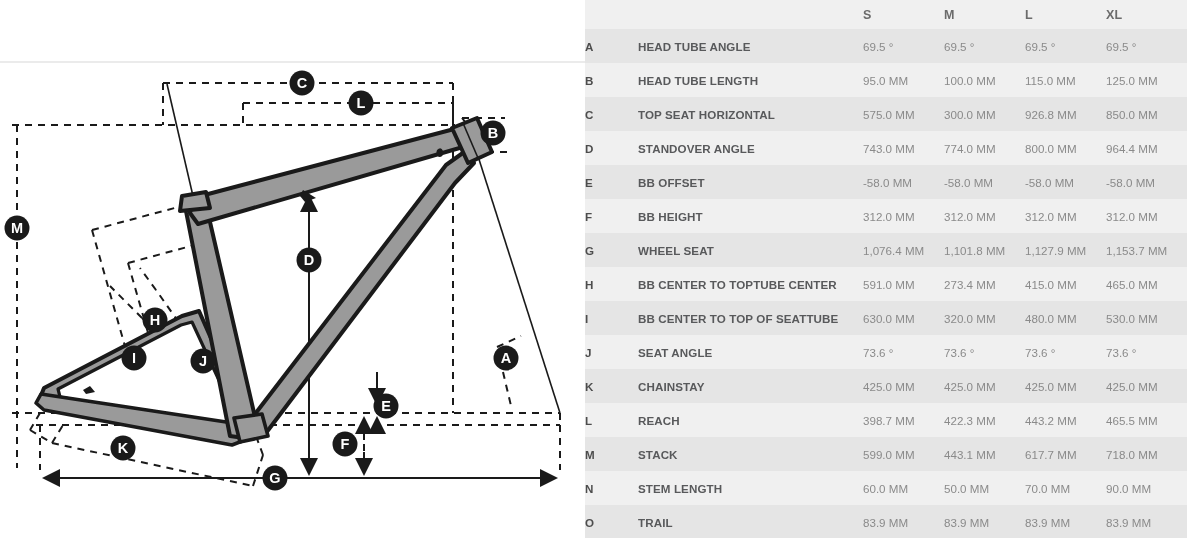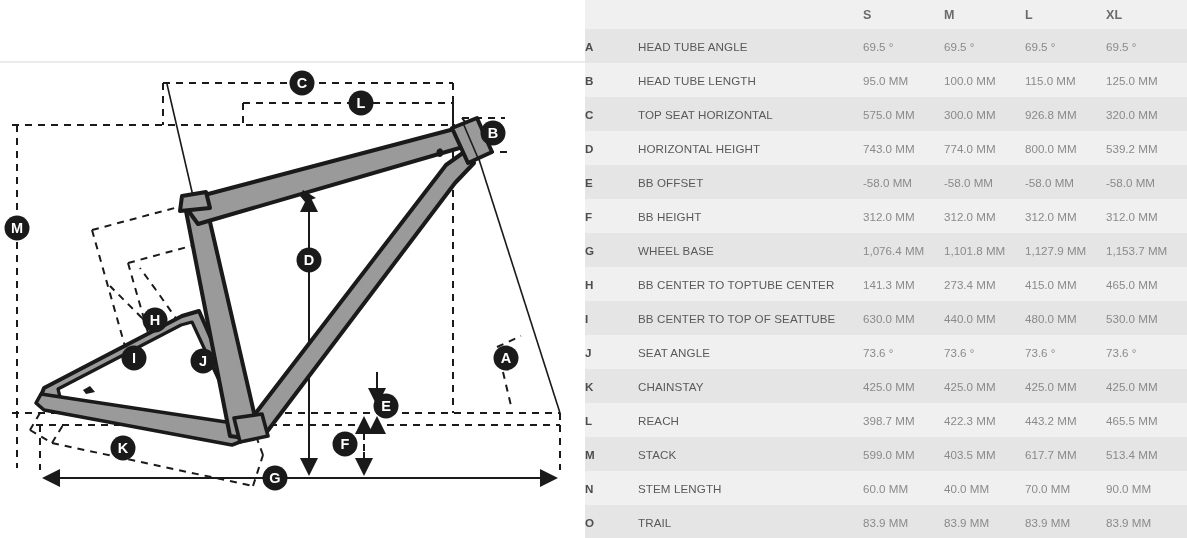--- a/index.html
+++ b/index.html
@@ -71,21 +71,21 @@
   table.geo tbody tr.odd  td { background: #e5e5e5; }
   table.geo tbody tr.even td { background: #f0f0f0; }
 
   td.key, th.key {
     padding-left: 14px;
     font-weight: bold;
     color: #4d4d4d;
     font-size: 12.4px;
   }
   td.label {
-    font-weight: normal;
+    font-weight: bold;
     color: #58595b;
     font-size: 11.7px;
     letter-spacing: 0.1px;
     white-space: nowrap;
   }
   td.val, th.val {
     color: #8a8a8a;
     font-size: 11.6px;
     white-space: nowrap;
     padding-left: 1px;
@@ -317,67 +317,67 @@
             <td class="val">100.0 MM</td>
             <td class="val">115.0 MM</td>
             <td class="val">125.0 MM</td>
           </tr>
           <tr class="odd">
             <td class="key">C</td>
             <td class="label">TOP SEAT HORIZONTAL</td>
             <td class="val">575.0 MM</td>
             <td class="val">300.0 MM</td>
             <td class="val">926.8 MM</td>
-            <td class="val">320.0 MM</td>
+            <td class="val">850.0 MM</td>
           </tr>
           <tr class="even">
             <td class="key">D</td>
-            <td class="label">HORIZONTAL HEIGHT</td>
+            <td class="label">STANDOVER ANGLE</td>
             <td class="val">743.0 MM</td>
             <td class="val">774.0 MM</td>
             <td class="val">800.0 MM</td>
-            <td class="val">539.2 MM</td>
+            <td class="val">964.4 MM</td>
           </tr>
           <tr class="odd">
             <td class="key">E</td>
             <td class="label">BB OFFSET</td>
             <td class="val">-58.0 MM</td>
             <td class="val">-58.0 MM</td>
             <td class="val">-58.0 MM</td>
             <td class="val">-58.0 MM</td>
           </tr>
           <tr class="even">
             <td class="key">F</td>
             <td class="label">BB HEIGHT</td>
             <td class="val">312.0 MM</td>
             <td class="val">312.0 MM</td>
             <td class="val">312.0 MM</td>
             <td class="val">312.0 MM</td>
           </tr>
           <tr class="odd">
             <td class="key">G</td>
-            <td class="label">WHEEL BASE</td>
+            <td class="label">WHEEL SEAT</td>
             <td class="val">1,076.4 MM</td>
             <td class="val">1,101.8 MM</td>
             <td class="val">1,127.9 MM</td>
             <td class="val">1,153.7 MM</td>
           </tr>
           <tr class="even">
             <td class="key">H</td>
             <td class="label">BB CENTER TO TOPTUBE CENTER</td>
-            <td class="val">141.3 MM</td>
+            <td class="val">591.0 MM</td>
             <td class="val">273.4 MM</td>
             <td class="val">415.0 MM</td>
             <td class="val">465.0 MM</td>
           </tr>
           <tr class="odd">
             <td class="key">I</td>
             <td class="label">BB CENTER TO TOP OF SEATTUBE</td>
             <td class="val">630.0 MM</td>
-            <td class="val">440.0 MM</td>
+            <td class="val">320.0 MM</td>
             <td class="val">480.0 MM</td>
             <td class="val">530.0 MM</td>
           </tr>
           <tr class="even">
             <td class="key">J</td>
             <td class="label">SEAT ANGLE</td>
             <td class="val">73.6 °</td>
             <td class="val">73.6 °</td>
             <td class="val">73.6 °</td>
             <td class="val">73.6 °</td>
@@ -395,29 +395,29 @@
             <td class="label">REACH</td>
             <td class="val">398.7 MM</td>
             <td class="val">422.3 MM</td>
             <td class="val">443.2 MM</td>
             <td class="val">465.5 MM</td>
           </tr>
           <tr class="odd">
             <td class="key">M</td>
             <td class="label">STACK</td>
             <td class="val">599.0 MM</td>
-            <td class="val">403.5 MM</td>
+            <td class="val">443.1 MM</td>
             <td class="val">617.7 MM</td>
-            <td class="val">513.4 MM</td>
+            <td class="val">718.0 MM</td>
           </tr>
           <tr class="even">
             <td class="key">N</td>
             <td class="label">STEM LENGTH</td>
             <td class="val">60.0 MM</td>
-            <td class="val">40.0 MM</td>
+            <td class="val">50.0 MM</td>
             <td class="val">70.0 MM</td>
             <td class="val">90.0 MM</td>
           </tr>
           <tr class="odd">
             <td class="key">O</td>
             <td class="label">TRAIL</td>
             <td class="val">83.9 MM</td>
             <td class="val">83.9 MM</td>
             <td class="val">83.9 MM</td>
             <td class="val">83.9 MM</td>

